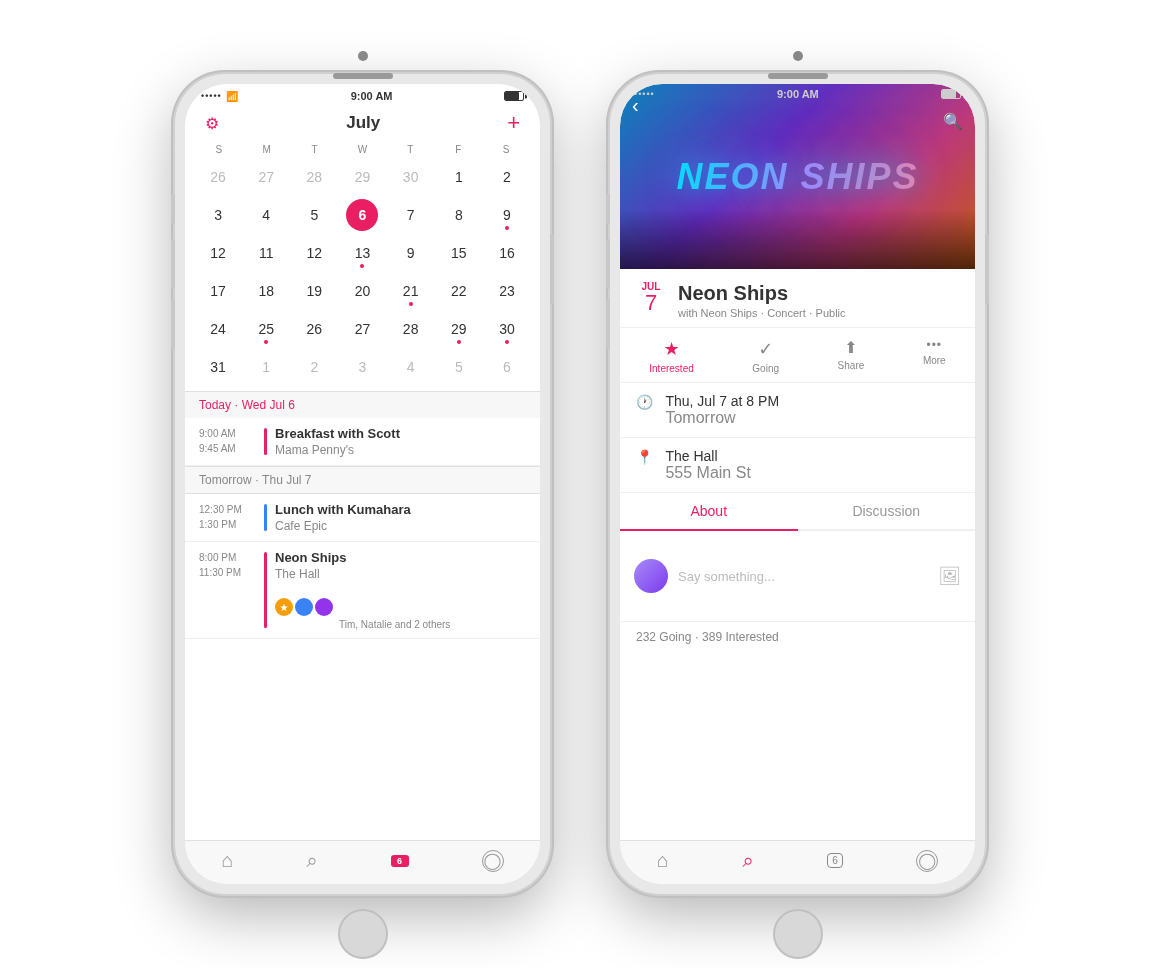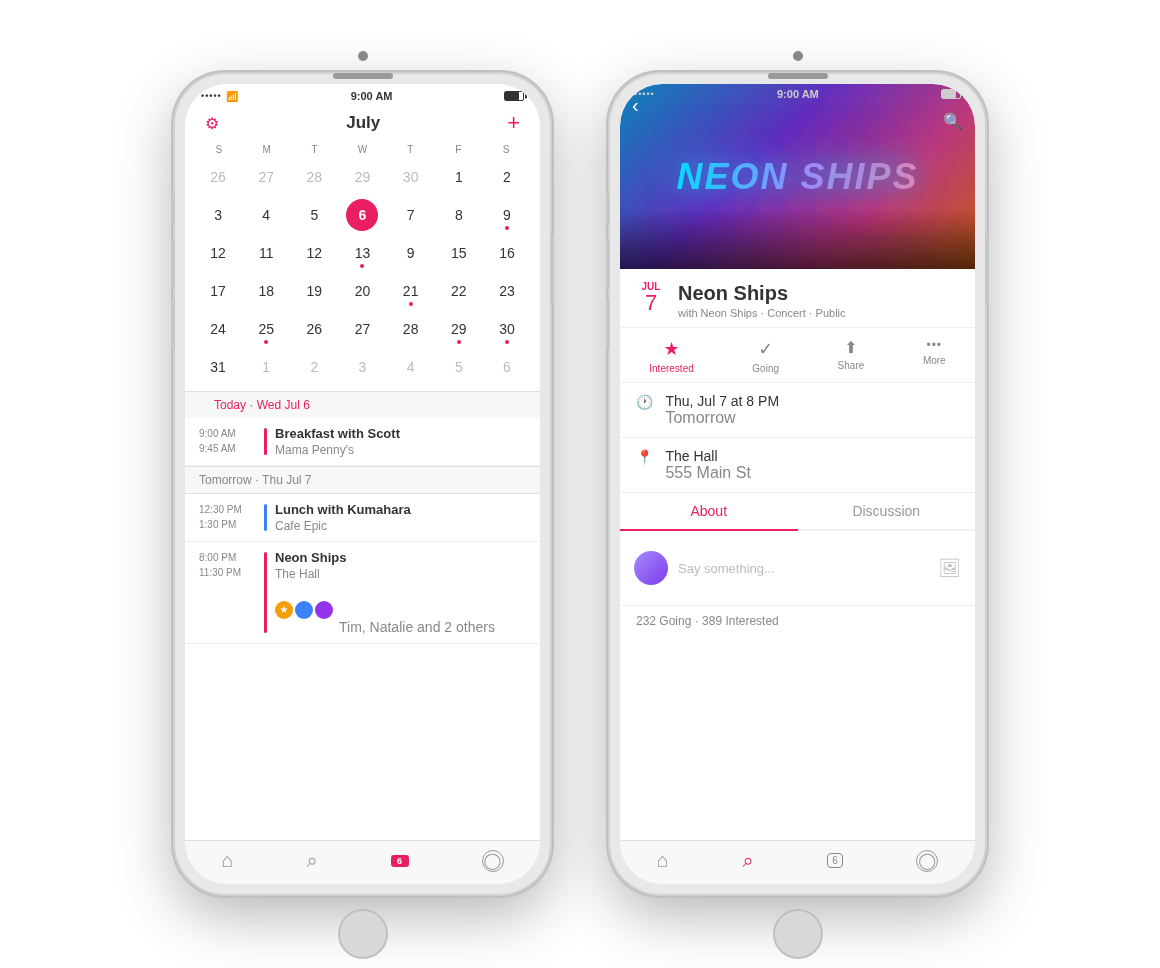--- a/index.html
+++ b/index.html
@@ -175,21 +175,21 @@
     .cal-day .dot {
       width: 4px; height: 4px;
       background: #e91e63;
       border-radius: 50%;
       position: absolute;
       bottom: 3px;
     }
 
     .today-header {
       background: #f7f7f7;
-      padding: 6px 29px;
+      padding: 6px 14px;
       font-size: 12px;
       color: #e91e63;
       font-weight: 500;
       border-top: 1px solid #e0e0e0;
     }
     .event-list {
       flex: 1;
       overflow: hidden;
       background: white;
     }
@@ -242,21 +242,21 @@
       width: 18px; height: 18px;
       background: #3b82f6;
       border-radius: 50%;
     }
     .avatar-purple {
       width: 18px; height: 18px;
       background: #9333ea;
       border-radius: 50%;
     }
     .event-attendees-text {
-      font-size: 14px;
+      font-size: 10px;
       color: #888;
       margin-left: 4px;
       margin-top: 34px;
     }
     .tomorrow-header {
       background: #f7f7f7;
       padding: 6px 14px;
       font-size: 12px;
       color: #888;
       font-weight: 500;
@@ -433,21 +433,21 @@
     }
     .tab-pill.active {
       color: #e91e63;
       border-bottom: 2px solid #e91e63;
       margin-bottom: -2px;
     }
 
     .comment-row {
       display: flex;
       align-items: center;
-      padding: 20px 14px;
+      padding: 28px 14px;
       gap: 10px;
       border-bottom: 1px solid #f0f0f0;
     }
     .comment-avatar {
       width: 34px; height: 34px;
       border-radius: 50%;
       background: linear-gradient(135deg, #8b5cf6, #6d28d9);
       flex-shrink: 0;
       overflow: hidden;
     }

